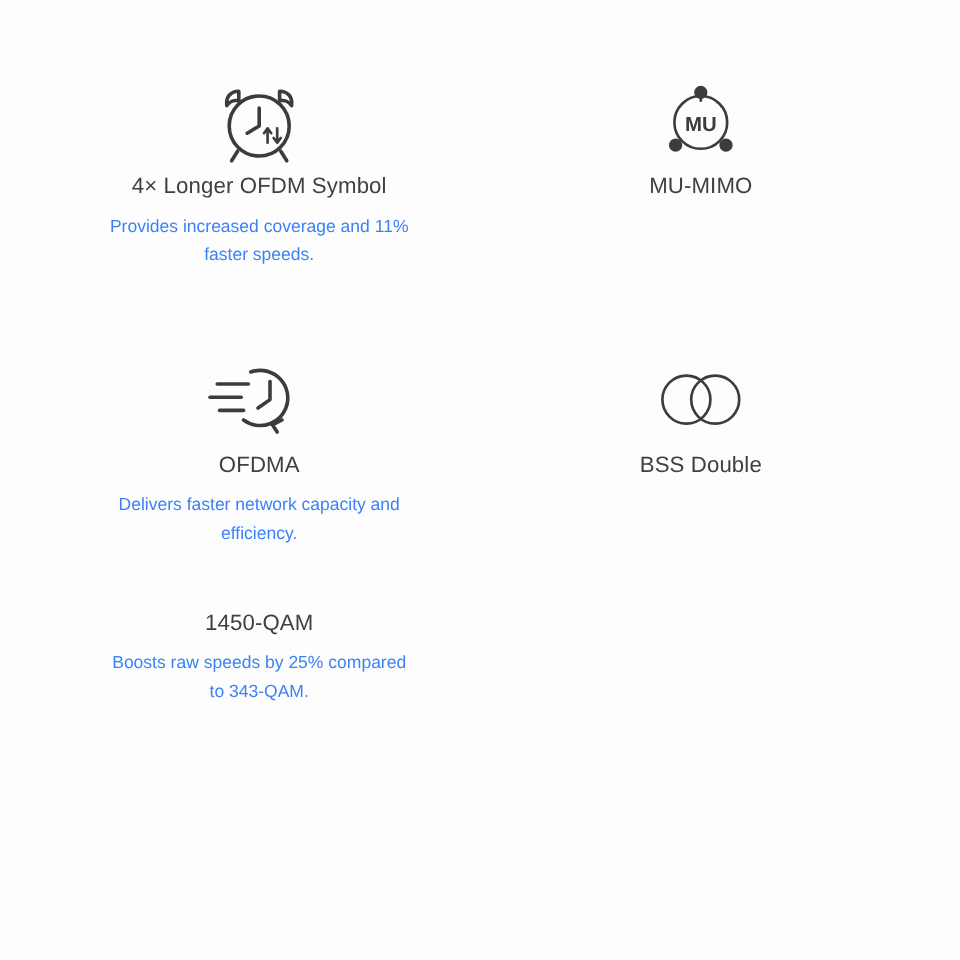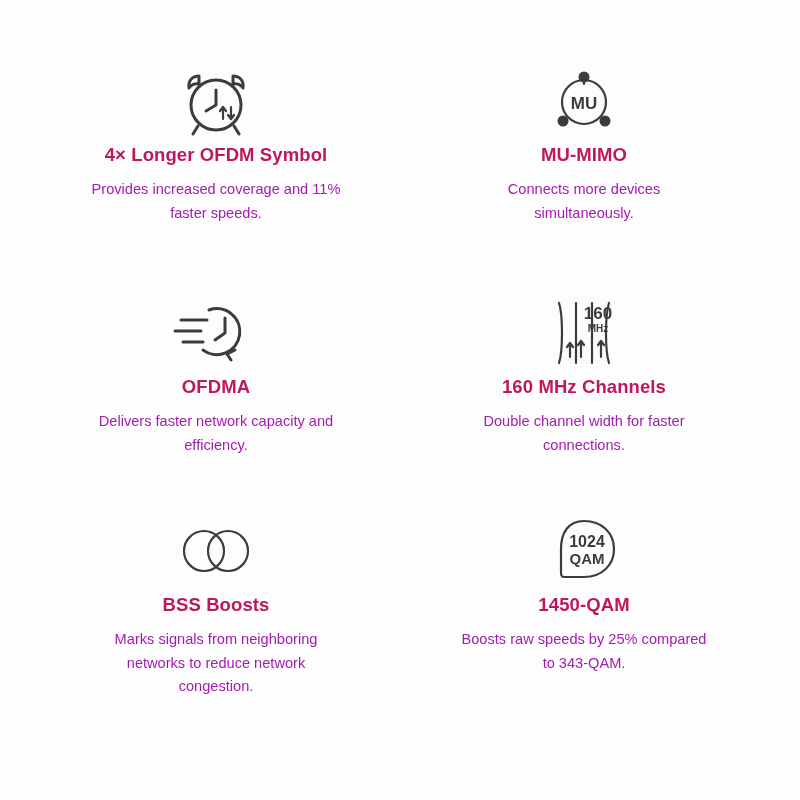--- a/index.html
+++ b/index.html
@@ -39,29 +39,29 @@
     box-sizing: border-box;
   }
   .icon-wrap {
     height: 86px;
     display: flex;
     align-items: center;
     justify-content: center;
   }
   .feature-title {
     font-size: 18.5px;
-    font-weight: bold;
-    color: #be185d;
+    font-weight: normal;
+    color: #404040;
     letter-spacing: 0.1px;
     margin: 0 0 12px 0;
     line-height: 1.2;
   }
   .feature-desc {
     font-size: 14.6px;
-    color: #a21caf;
+    color: #3b82f6;
     line-height: 1.62;
     max-width: 250px;
     margin: 0;
     font-weight: 400;
   }
   .cell.wide .feature-desc {
     max-width: 240px;
   }
   svg { display: block; }
   .stroke {
@@ -119,21 +119,20 @@
         <svg width="74" height="74" viewBox="0 0 74 74" aria-hidden="true">
           <circle class="stroke-thin" cx="37" cy="38" r="22"></circle>
           <circle class="filled" cx="37" cy="13" r="5.5"></circle>
           <circle class="filled" cx="16" cy="57" r="5.5"></circle>
           <circle class="filled" cx="58" cy="57" r="5.5"></circle>
           <path class="stroke-thin" d="M37 18 L37 20"></path>
           <text class="icon-text" x="37" y="45" font-size="17">MU</text>
         </svg>
       </div>
       <div class="feature-title">MU-MIMO</div>
-      <div class="feature-desc">Connects more devices simultaneously.</div>
     </div>
 
     <div class="cell">
       <div class="icon-wrap">
         <svg width="86" height="66" viewBox="0 0 86 66" aria-hidden="true">
 
           <path class="stroke" d="M36 10 A23 23 0 1 1 30 50"></path>
 
           <path class="stroke" d="M52 18 L52 33 L42 40"></path>
 
@@ -141,58 +140,30 @@
           <path class="stroke" d="M2 31 L28 31"></path>
           <path class="stroke" d="M10 42 L30 42"></path>
 
           <path class="stroke" d="M56 56 L64 52 M56 56 L60 62" transform="translate(-2,-2)"></path>
         </svg>
       </div>
       <div class="feature-title">OFDMA</div>
       <div class="feature-desc">Delivers faster network capacity and efficiency.</div>
     </div>
 
-    <div class="cell">
-      <div class="icon-wrap">
-        <svg width="82" height="76" viewBox="0 0 82 76" aria-hidden="true">
-
-          <path class="stroke-thin" d="M16 8 C20 20 20 56 16 68"></path>
-          <path class="stroke-thin" d="M33 8 L33 68"></path>
-
-          <path class="stroke-thin" d="M66 8 C62 20 62 56 66 68"></path>
-          <path class="stroke-thin" d="M49 8 L49 68"></path>
-          <text class="icon-text" x="55" y="24" font-size="17">160</text>
-          <text class="icon-text" x="55" y="37" font-size="10">MHz</text>
-
-          <path class="stroke-thin" d="M38 62 L38 46 M38 46 L35 50 M38 46 L41 50"></path>
-          <path class="stroke-thin" d="M27 62 L27 48 M27 48 L24 52 M27 48 L30 52"></path>
-          <path class="stroke-thin" d="M58 62 L58 46 M58 46 L55 50 M58 46 L61 50"></path>
-        </svg>
-      </div>
-      <div class="feature-title">160 MHz Channels</div>
-      <div class="feature-desc">Double channel width for faster connections.</div>
-    </div>
 
     <div class="cell wide">
       <div class="icon-wrap">
         <svg width="84" height="54" viewBox="0 0 84 54" aria-hidden="true">
           <circle class="stroke-thin" cx="30" cy="27" r="20"></circle>
           <circle class="stroke-thin" cx="54" cy="27" r="20"></circle>
         </svg>
       </div>
-      <div class="feature-title">BSS Boosts</div>
-      <div class="feature-desc">Marks signals from neighboring networks to reduce network congestion.</div>
+      <div class="feature-title">BSS Double</div>
     </div>
 
     <div class="cell">
-      <div class="icon-wrap">
-        <svg width="76" height="72" viewBox="0 0 76 72" aria-hidden="true">
-          <path class="stroke-thin" d="M38 6 C56 6 68 18 68 34 C68 50 56 62 38 62 L18 62 C16 62 15 61 15 58 L15 34 C15 18 22 6 38 6 Z"></path>
-          <text class="icon-text" x="41" y="32" font-size="16">1024</text>
-          <text class="icon-text" x="41" y="49" font-size="15">QAM</text>
-        </svg>
-      </div>
       <div class="feature-title">1450-QAM</div>
       <div class="feature-desc">Boosts raw speeds by 25% compared to 343-QAM.</div>
     </div>
 
   </div>
 </div>
 
 </body></html>

